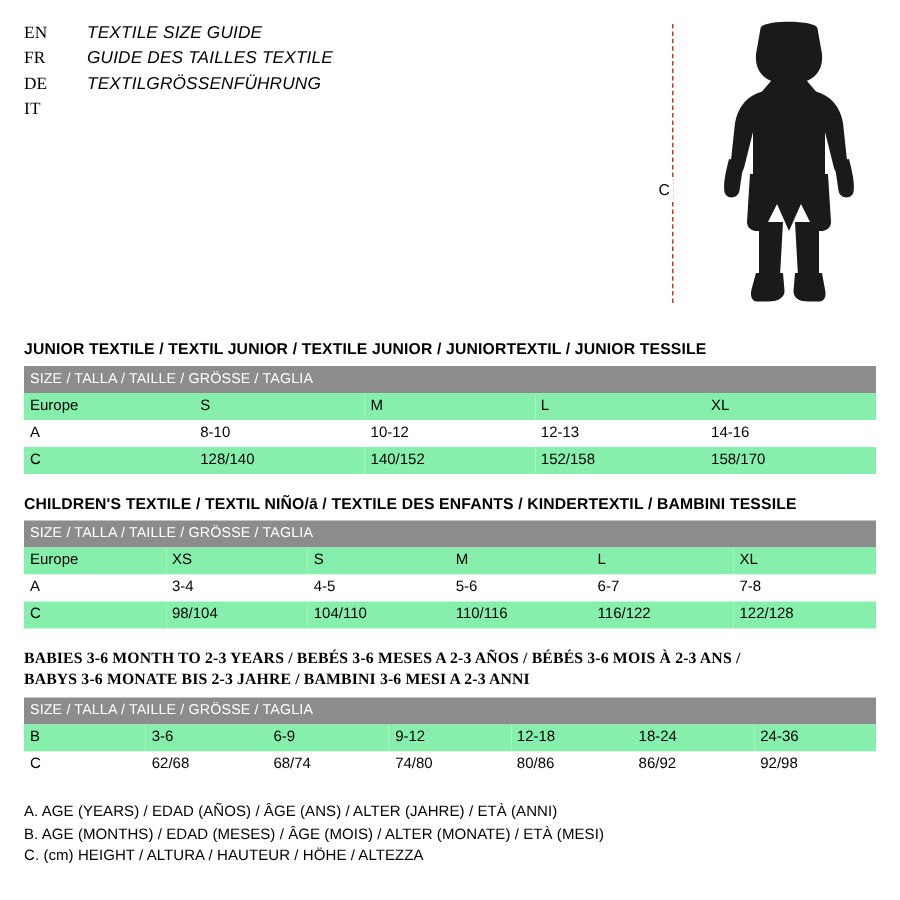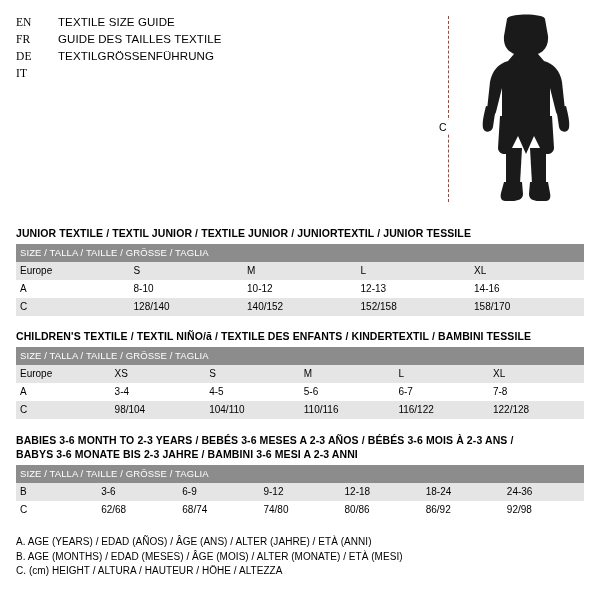--- a/index.html
+++ b/index.html
@@ -40,20 +40,21 @@
     line-height: 17px;
     letter-spacing: 0.1px;
   }
   .lang-code {
     width: 42px;
     flex: 0 0 42px;
     font-family: Liberation Serif, serif;
   }
   .lang-title {
     flex: 1 1 auto;
+    font-style: italic;
   }
 
   
   .figure-block {
     flex: 1 1 auto;
     position: relative;
     height: 190px;
   }
   .dashline {
     position: absolute;
@@ -102,21 +103,21 @@
     line-height: 12px;
     vertical-align: middle;
   }
   tr.head td {
     background: #8c8c8c;
     color: #ffffff;
     font-size: 9.5px;
     letter-spacing: 0.1px;
   }
   tr.alt td {
-    background: #e5e5e5;
+    background: #86efac;
     margin-left: 43px;
   }
   tr.plain td {
     background: #ffffff;
   }
   .col-label {
     width: 86px;
   }
   .section {
     margin-bottom: 14px;
@@ -244,21 +245,21 @@
         <td>104/110</td>
         <td>110/116</td>
         <td>116/122</td>
         <td>122/128</td>
       </tr>
     </tbody>
       </table>
   </div>
 
   <div class="section">
-    <div class="section-title multi" style="white-space: pre-line;">BABIES 3-6 MONTH TO 2-3 YEARS / BEBÉS 3-6 MESES A 2-3 AÑOS / BÉBÉS 3-6 MOIS À 2-3 ANS /
+    <div class="section-title multi" style="white-space: pre-line; font-family: Liberation Serif, serif;">BABIES 3-6 MONTH TO 2-3 YEARS / BEBÉS 3-6 MESES A 2-3 AÑOS / BÉBÉS 3-6 MOIS À 2-3 ANS /
 BABYS 3-6 MONATE BIS 2-3 JAHRE / BAMBINI 3-6 MESI A 2-3 ANNI</div>
     <table>
       <tbody>
           <tr class="head">
         <td class="col-label" colspan="7">SIZE / TALLA / TAILLE / GRÖSSE / TAGLIA</td>
       </tr>
       <tr class="alt">
         <td class="col-label">B</td>
         <td>3-6</td>
         <td>6-9</td>

